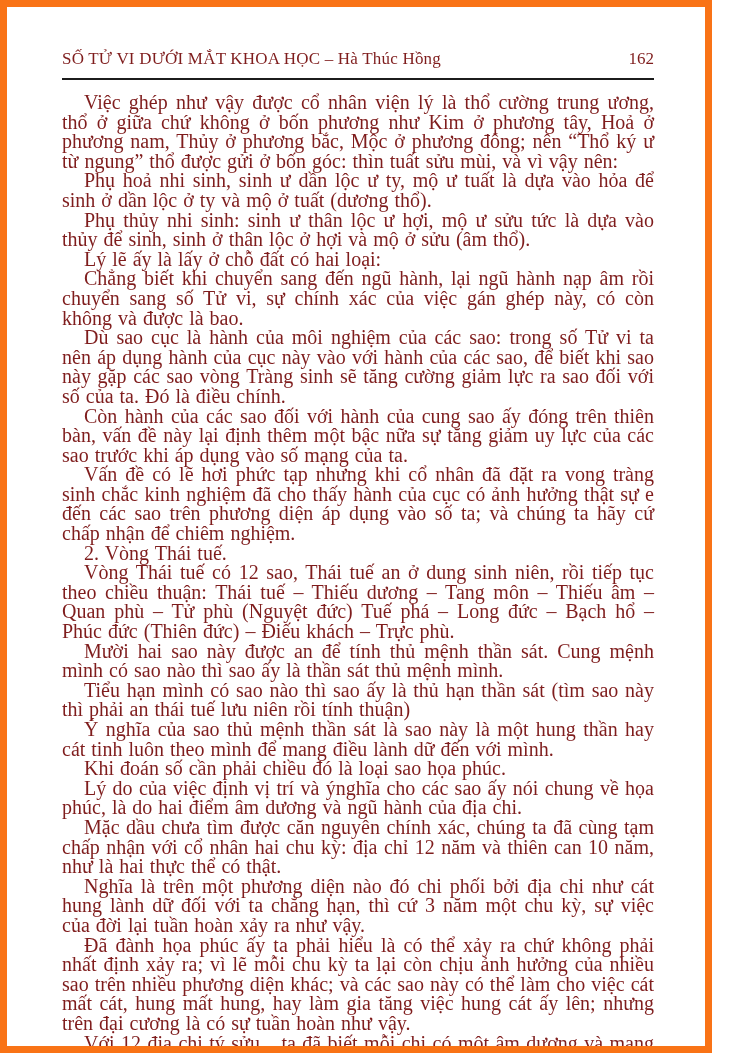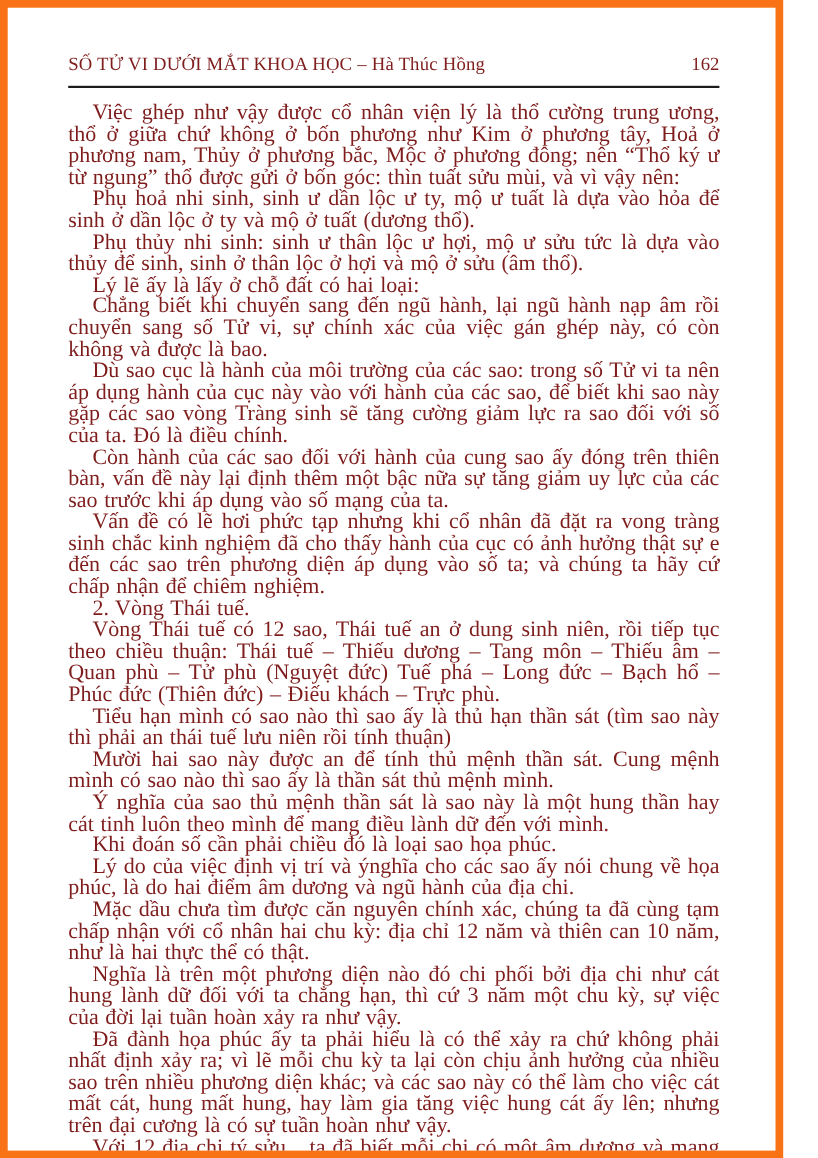--- a/index.html
+++ b/index.html
@@ -60,27 +60,27 @@
       <span class="doc-title">SỐ TỬ VI DƯỚI MẮT KHOA HỌC – Hà Thúc Hồng</span>
       <span class="page-number">162</span>
     </div>
 
     <div class="document-body">
       <p>Việc ghép như vậy được cổ nhân viện lý là thổ cường trung ương, thổ ở giữa chứ không ở bốn phương như Kim ở phương tây, Hoả ở phương nam, Thủy ở phương bắc, Mộc ở phương đông; nên “Thổ ký ư từ ngung” thổ được gửi ở bốn góc: thìn  tuất sửu mùi, và vì vậy nên:</p>
       <p>Phụ hoả nhi sinh, sinh ư dần lộc ư ty, mộ ư tuất là dựa vào hỏa để sinh ở dần lộc ở ty và mộ ở tuất (dương thổ).</p>
       <p>Phụ thủy nhi sinh: sinh ư thân lộc ư hợi, mộ ư sửu tức là dựa vào thủy để sinh, sinh ở thân lộc ở hợi và mộ ở sửu (âm thổ).</p>
       <p>Lý lẽ ấy là lấy ở chỗ đất có hai loại:</p>
       <p>Chẳng biết khi chuyển sang đến ngũ hành, lại ngũ hành nạp âm rồi chuyển sang số Tử vi, sự chính xác của việc gán ghép này, có còn không và được là bao.</p>
-      <p>Dù sao cục là hành của môi trường của các sao: trong số Tử vi ta nên áp dụng hành của cục này vào với hành của các sao, để biết khi sao này gặp các sao vòng Tràng sinh sẽ tăng cường giảm lực ra sao đối với số của ta. Đó là điều chính.</p>
+      <p>Dù sao cục là hành của môi nghiệm của các sao: trong số Tử vi ta nên áp dụng hành của cục này vào với hành của các sao, để biết khi sao này gặp các sao vòng Tràng sinh sẽ tăng cường giảm lực ra sao đối với số của ta. Đó là điều chính.</p>
       <p>Còn hành của các sao đối với hành của cung sao ấy đóng trên thiên bàn, vấn đề này lại định thêm một bậc nữa sự tăng giảm uy lực của các sao trước khi áp dụng vào số mạng của ta.</p>
       <p>Vấn đề có lẽ hơi phức tạp nhưng khi cổ nhân đã đặt ra vong tràng sinh chắc kinh nghiệm đã cho thấy hành của cục có ảnh hưởng thật sự e đến các sao trên phương diện áp dụng vào số ta; và chúng ta hãy cứ chấp nhận để chiêm nghiệm.</p>
       <p>2.   Vòng Thái tuế.</p>
       <p>Vòng Thái tuế có 12 sao, Thái tuế an ở dung sinh niên, rồi tiếp tục theo chiều thuận: Thái tuế – Thiếu dương – Tang môn – Thiếu âm – Quan phù – Tử phù (Nguyệt đức) Tuế phá – Long đức – Bạch hổ – Phúc đức (Thiên đức) – Điếu khách – Trực phù.</p>
+      <p>Mười hai sao này được an để tính thủ mệnh thần sát. Cung mệnh mình có sao nào thì sao ấy là thần sát thủ mệnh mình.</p>
       <p>Tiểu hạn mình có sao nào thì sao ấy là thủ hạn thần sát (tìm sao này thì phải an thái tuế lưu niên rồi tính thuận)</p>
-      <p>Mười hai sao này được an để tính thủ mệnh thần sát. Cung mệnh mình có sao nào thì sao ấy là thần sát thủ mệnh mình.</p>
       <p>Ý nghĩa của sao thủ mệnh thần sát là sao này là một hung thần hay cát tinh luôn theo mình để mang điều lành dữ đến với mình.</p>
       <p>Khi đoán số cần phải chiều đó là loại sao họa phúc.</p>
       <p>Lý do của việc định vị trí và ýnghĩa cho các sao ấy nói chung về họa phúc, là do hai điểm âm dương và ngũ hành của địa chi.</p>
       <p>Mặc dầu chưa tìm được căn nguyên chính xác, chúng ta đã cùng tạm chấp nhận với cổ nhân hai chu kỳ: địa chỉ 12 năm và thiên can 10 năm, như là hai thực thể có thật.</p>
       <p>Nghĩa là trên một phương diện nào đó chi phối bởi địa chi như cát hung lành dữ đối với ta chẳng hạn, thì cứ 3 năm một chu kỳ, sự việc của đời lại tuần hoàn xảy ra như vậy.</p>
       <p>Đã đành họa phúc ấy ta phải hiểu là có thể xảy ra chứ không phải nhất định xảy ra; vì lẽ mỗi chu kỳ ta lại còn chịu ảnh hưởng của nhiều sao trên nhiều phương diện khác; và các sao này có thể làm cho việc cát mất cát, hung mất hung, hay làm gia tăng việc hung cát ấy lên; nhưng trên đại cương là có sự tuần hoàn như vậy.</p>
       <p>Với 12 địa chi tý sửu... ta đã biết mỗi chi có một âm dương và mang một hành khí hội cục.</p>
       <p>Về âm dương: thì những năm khác loại mang điều lành điều tốt đến cho ta, đúng như luật căn bản của âm dương:</p>
     </div>
 

